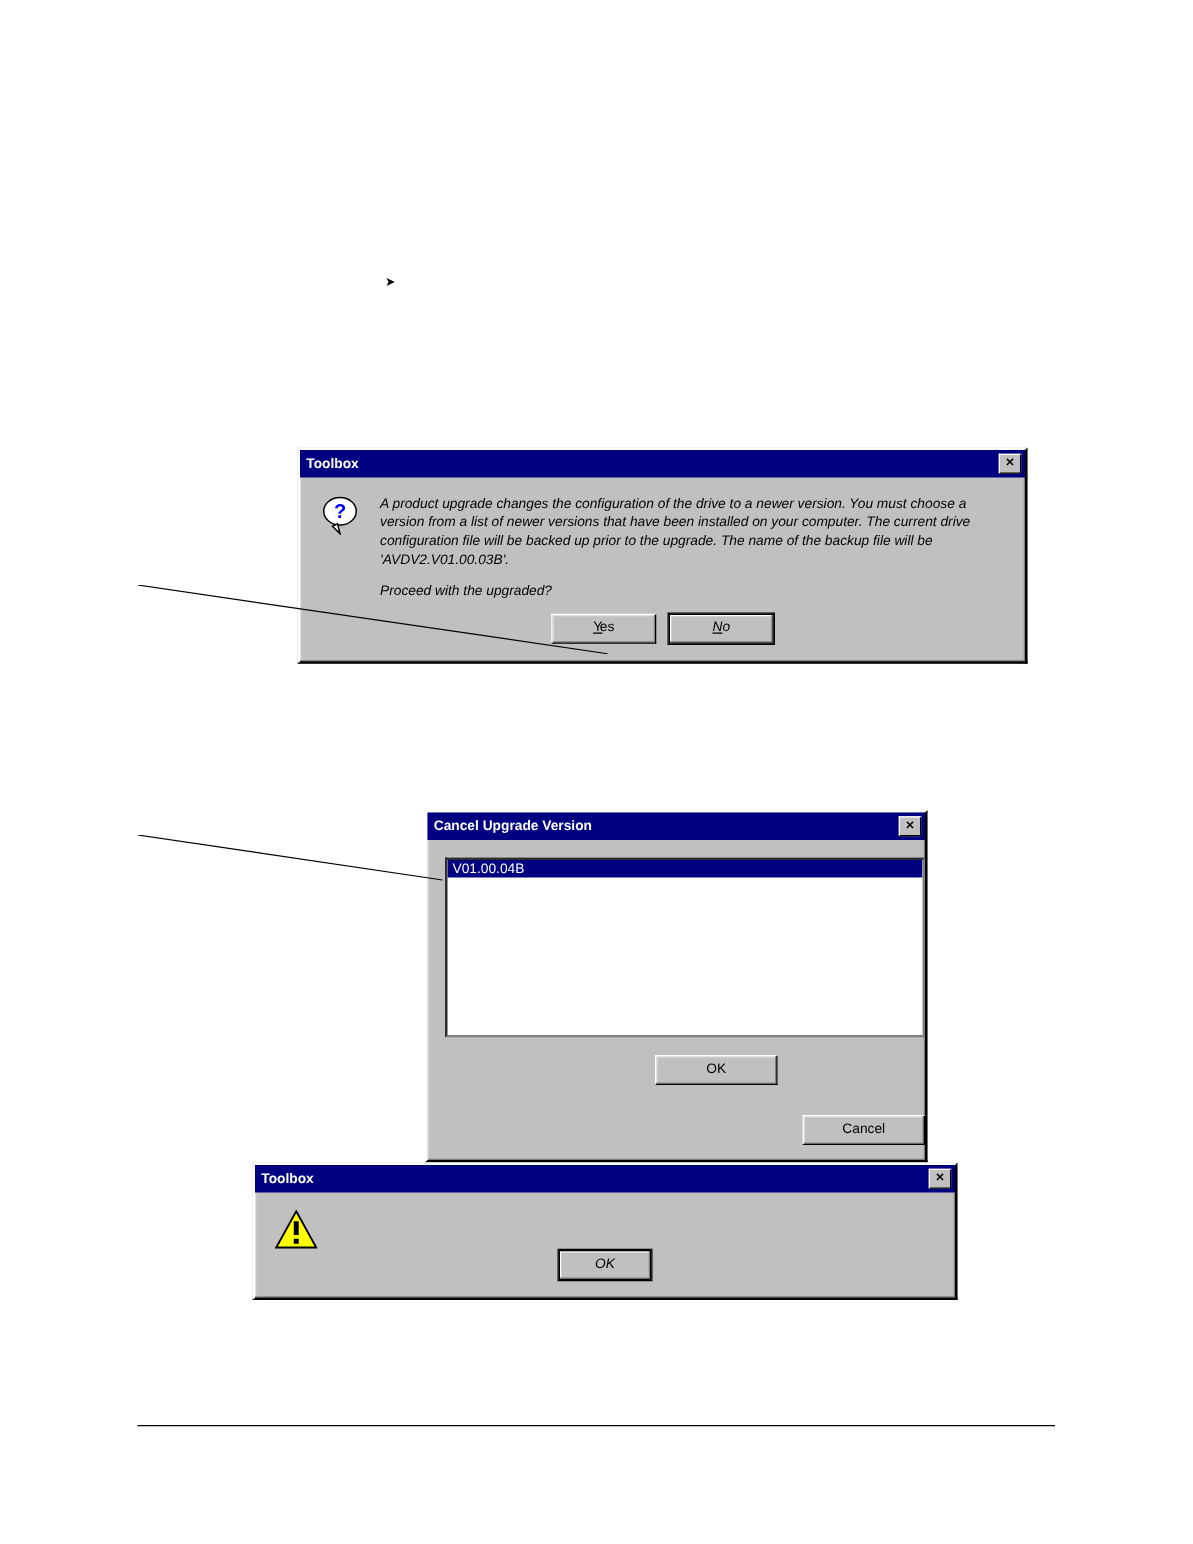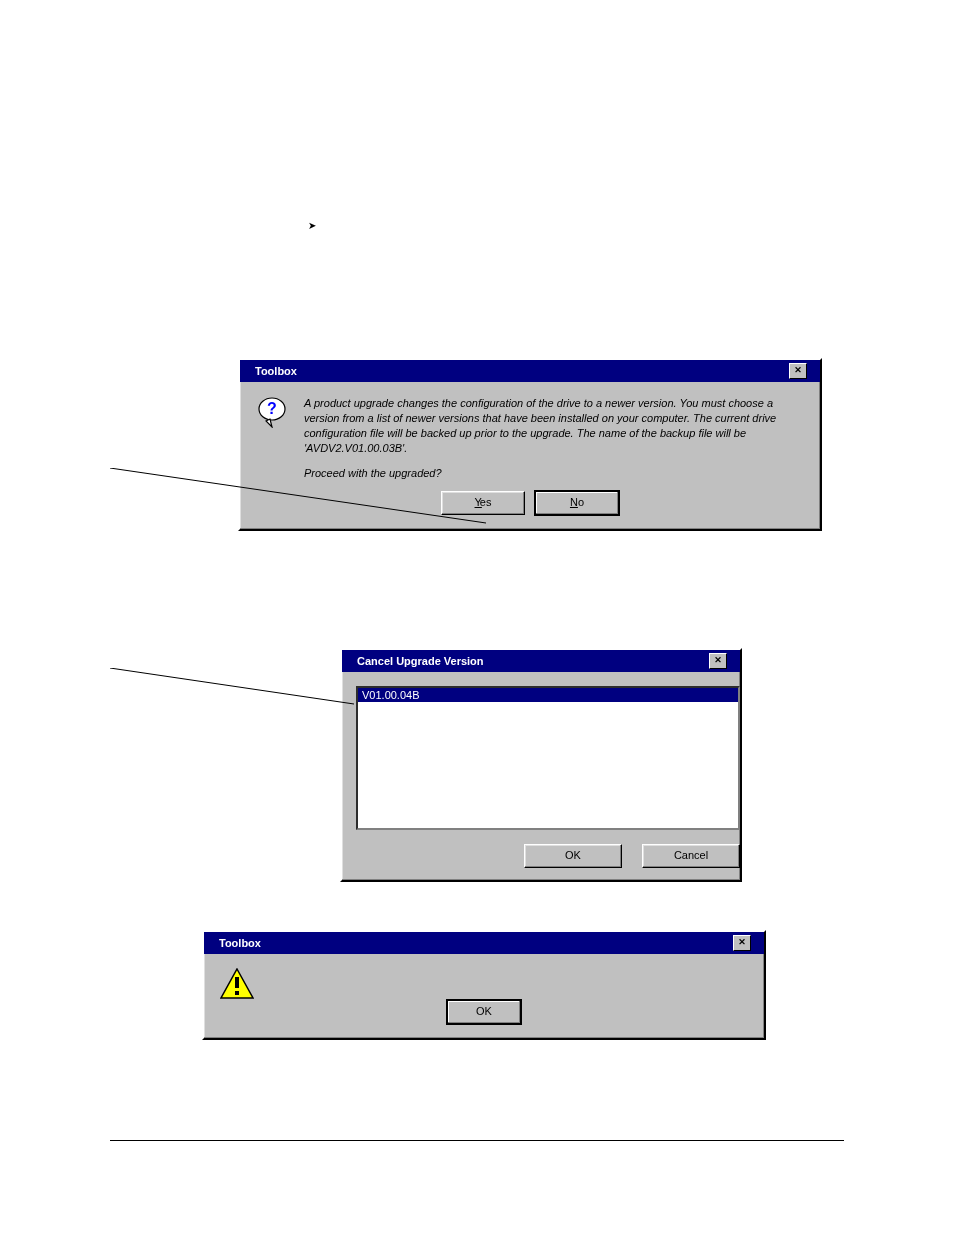--- a/index.html
+++ b/index.html
@@ -1,26 +1,26 @@
 <!DOCTYPE html>
 <html><head>
 <meta charset="utf-8">
 <style>
   html,body{margin:0;padding:0;background:#fff;font-family:"MS Sans Serif",Tahoma,Arial,sans-serif;font-size:11px;color:#000;}
   .page{width:954px;height:1235px;position:relative;margin:0 auto;}
   .dialog{position:absolute;background:#c0c0c0;border:2px solid #000;border-top-color:#fff;border-left-color:#fff;box-shadow:inset -1px -1px 0 #808080,inset 1px 1px 0 #dfdfdf;}
-  .titlebar{background:#000080;color:#fff;font-weight:bold;display:flex;align-items:center;justify-content:space-between;padding:2px 13px;height:18px;}
+  .titlebar{background:#000080;color:#fff;font-weight:bold;display:flex;align-items:center;justify-content:space-between;padding:2px 3px;height:18px;}
   .title-text{padding-left:2px;font-size:11px;}
   .close-btn{width:16px;height:14px;background:#c0c0c0;border:1px solid #000;border-top-color:#fff;border-left-color:#fff;font-size:9px;line-height:12px;text-align:center;font-family:Arial,sans-serif;font-weight:bold;color:#000;}
   .dialog-body{padding:14px 16px 14px 16px;}
   .msg-row{display:flex;gap:16px;}
   .msg-text{font-size:11px;line-height:15px;font-style:italic;}
   .msg-text p{margin:0 0 10px 0;}
   .btn{min-width:70px;height:22px;background:#c0c0c0;border:1px solid #000;border-top-color:#fff;border-left-color:#fff;box-shadow:inset -1px -1px 0 #808080,inset 1px 1px 0 #dfdfdf;font-size:11px;text-align:center;line-height:20px;padding:0 6px;display:inline-block;}
-  .btn.default{border:1px solid #000;box-shadow:0 0 0 1px #000, inset -1px -1px 0 #808080, inset 1px 1px 0 #fff;}
+  .btn.default{border:1px solid #000;box-shadow:0 0 0 1px #000, inset -1px -1px 0 #808080, inset 1px 1px 0 #fff;font-style:italic;}
   .btn u{text-decoration:underline;}
   .btn-row{display:flex;gap:10px;justify-content:center;}
   
   .icon-q{width:32px;height:32px;flex:0 0 32px;position:relative;}
   .icon-q svg{width:32px;height:32px;display:block;}
   
   .icon-w{width:32px;height:32px;flex:0 0 32px;}
   .icon-w svg{width:34px;height:32px;display:block;}
   
   .listbox{background:#fff;border:2px inset #808080;height:140px;overflow:auto;}
@@ -69,21 +69,21 @@
     <div class="titlebar">
       <span class="title-text">Cancel Upgrade Version</span>
       <div class="close-btn">✕</div>
     </div>
     <div class="dialog-body" style="padding:14px 0 12px 14px;">
       <div class="listbox">
         <div class="list-item">V01.00.04B</div>
       </div>
       <div class="btn-row" style="justify-content:flex-end;gap:20px;margin-top:14px;">
         <div class="btn" style="min-width:84px;">OK</div>
-        <div class="btn" style="min-width:84px;">Cancel</div>
+        <div class="btn" style="min-width:84px;margin-top:48px;">Cancel</div>
       </div>
     </div>
   </div>
 
   <svg style="position:absolute;left:110px;top:668px;width:246px;height:40px;pointer-events:none;">
     <line x1="0" y1="0" x2="244" y2="36" stroke="#000" stroke-width="1"></line>
   </svg>
 
   <div class="dialog" style="left:202px;top:930px;width:560px;">
     <div class="titlebar">

